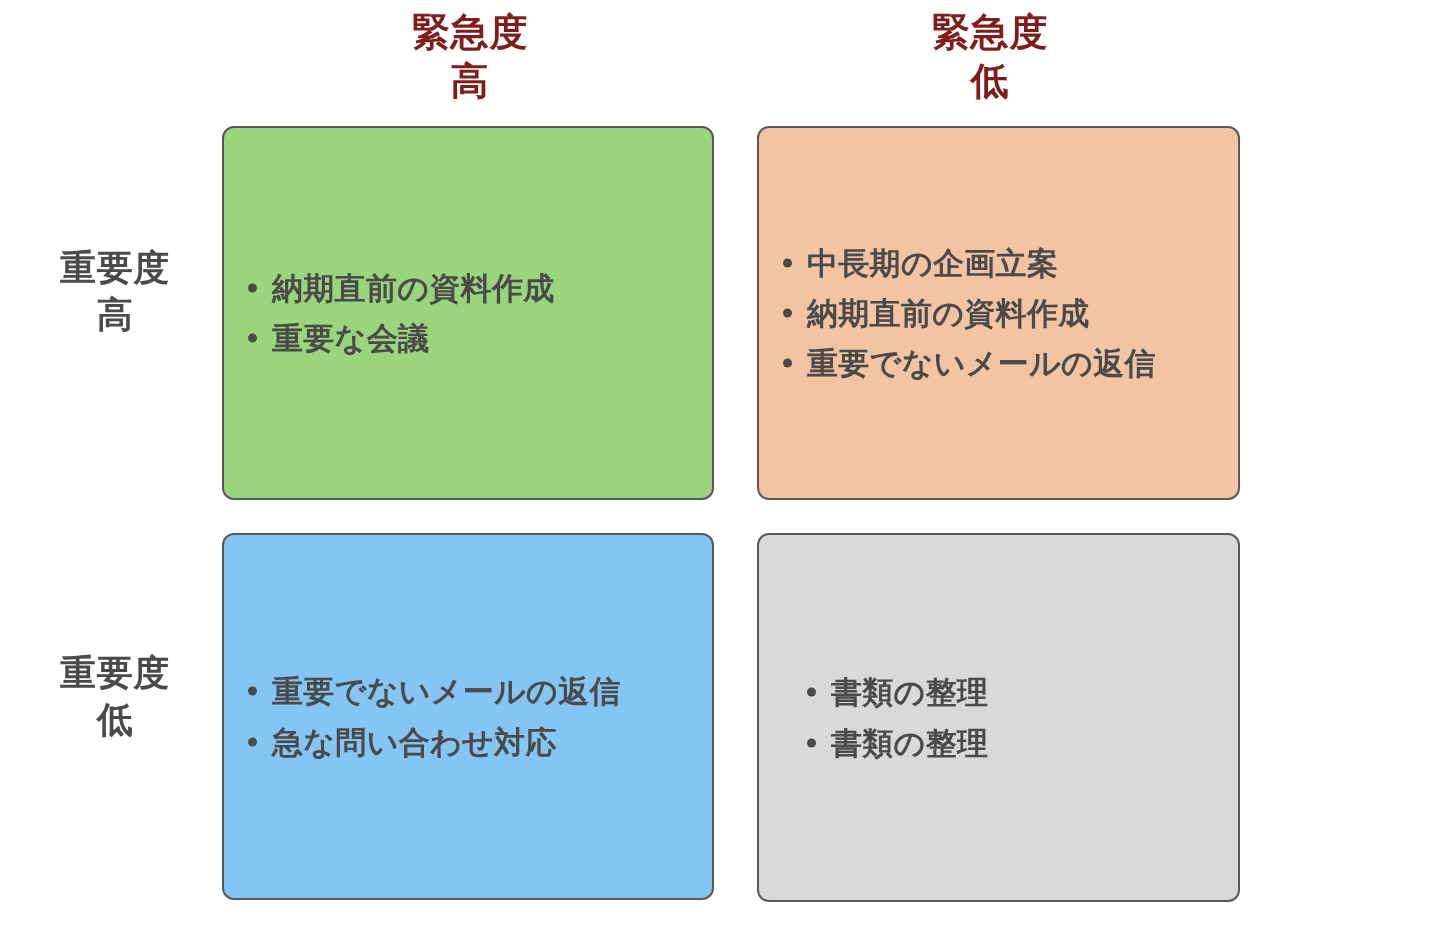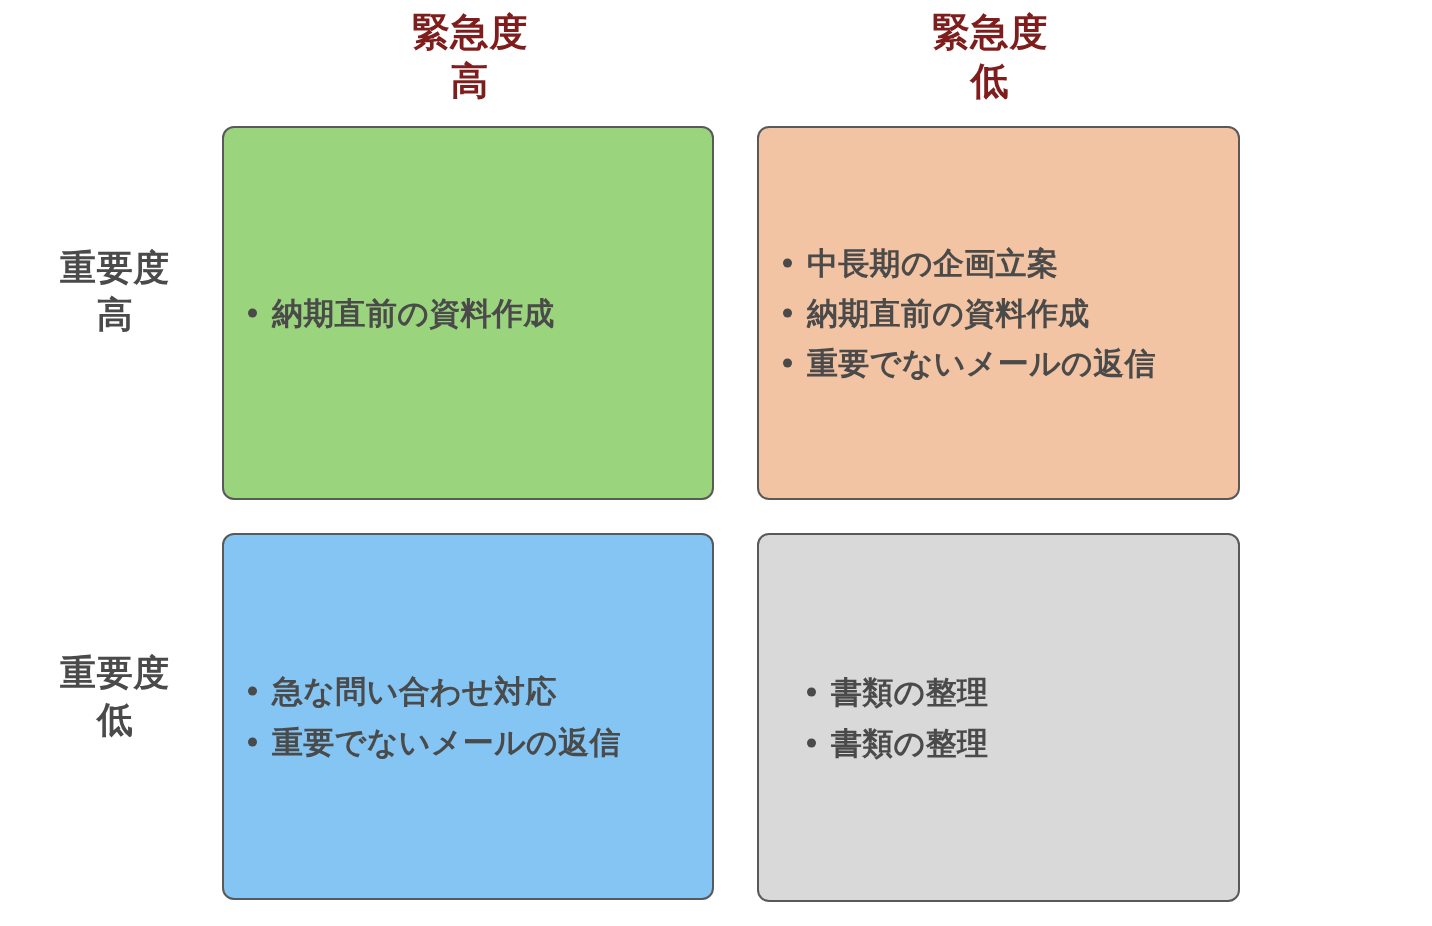--- a/index.html
+++ b/index.html
@@ -134,35 +134,36 @@
   </div>
 
   <div class="row-label" id="row-label-important-low">
     <span class="line">重要度</span>
     <span class="line">低</span>
   </div>
 
   <div class="quadrant" id="quadrant-urgent-important" style="background-color: rgb(154, 212, 125);">
     <ul class="task-list">
       <li class="task-item">納期直前の資料作成</li>
+      <li class="task-item">重要な会議</li>
     </ul>
   </div>
 
   <div class="quadrant" id="quadrant-noturgent-important" style="background-color: rgb(243, 196, 163);">
     <ul class="task-list">
       <li class="task-item">中長期の企画立案</li>
       <li class="task-item">納期直前の資料作成</li>
       <li class="task-item">重要でないメールの返信</li>
     </ul>
   </div>
 
   <div class="quadrant" id="quadrant-urgent-notimportant" style="background-color: rgb(132, 197, 244);">
     <ul class="task-list">
+      <li class="task-item">重要でないメールの返信</li>
       <li class="task-item">急な問い合わせ対応</li>
-      <li class="task-item">重要でないメールの返信</li>
     </ul>
   </div>
 
   <div class="quadrant" id="quadrant-noturgent-notimportant" style="background-color: rgb(217, 217, 217);">
     <ul class="task-list">
       <li class="task-item">書類の整理</li>
       <li class="task-item">書類の整理</li>
     </ul>
   </div>
 

